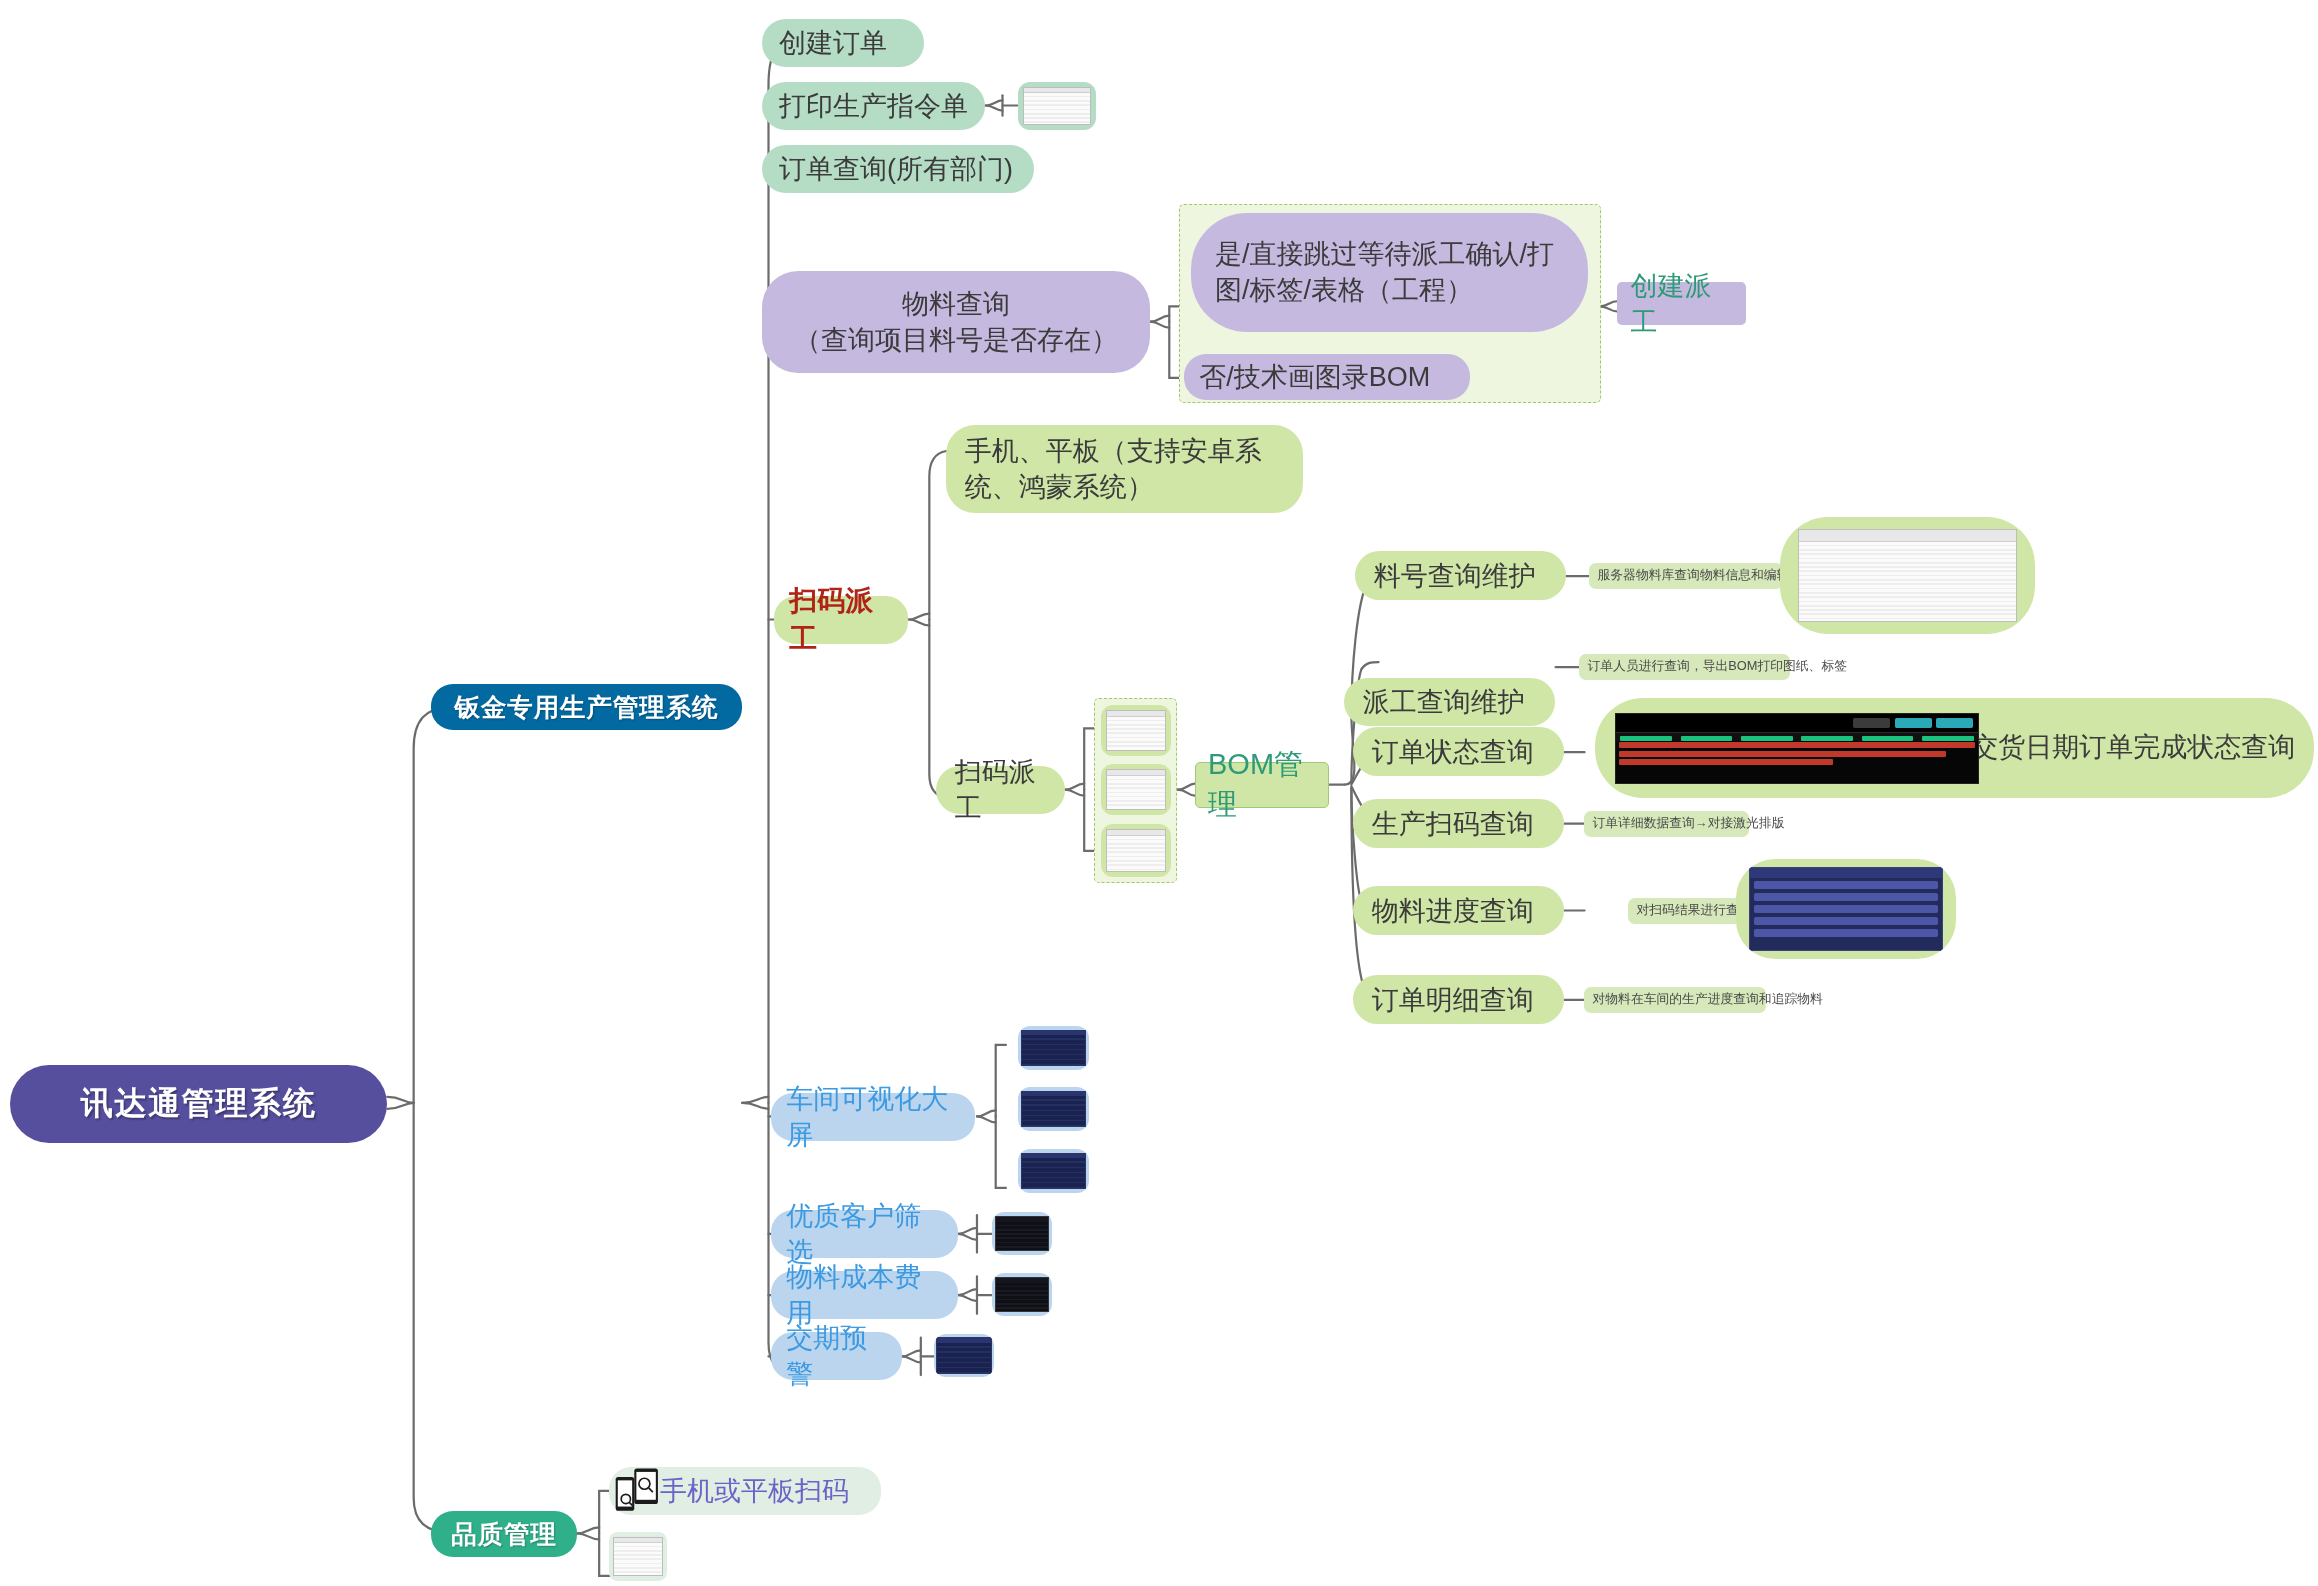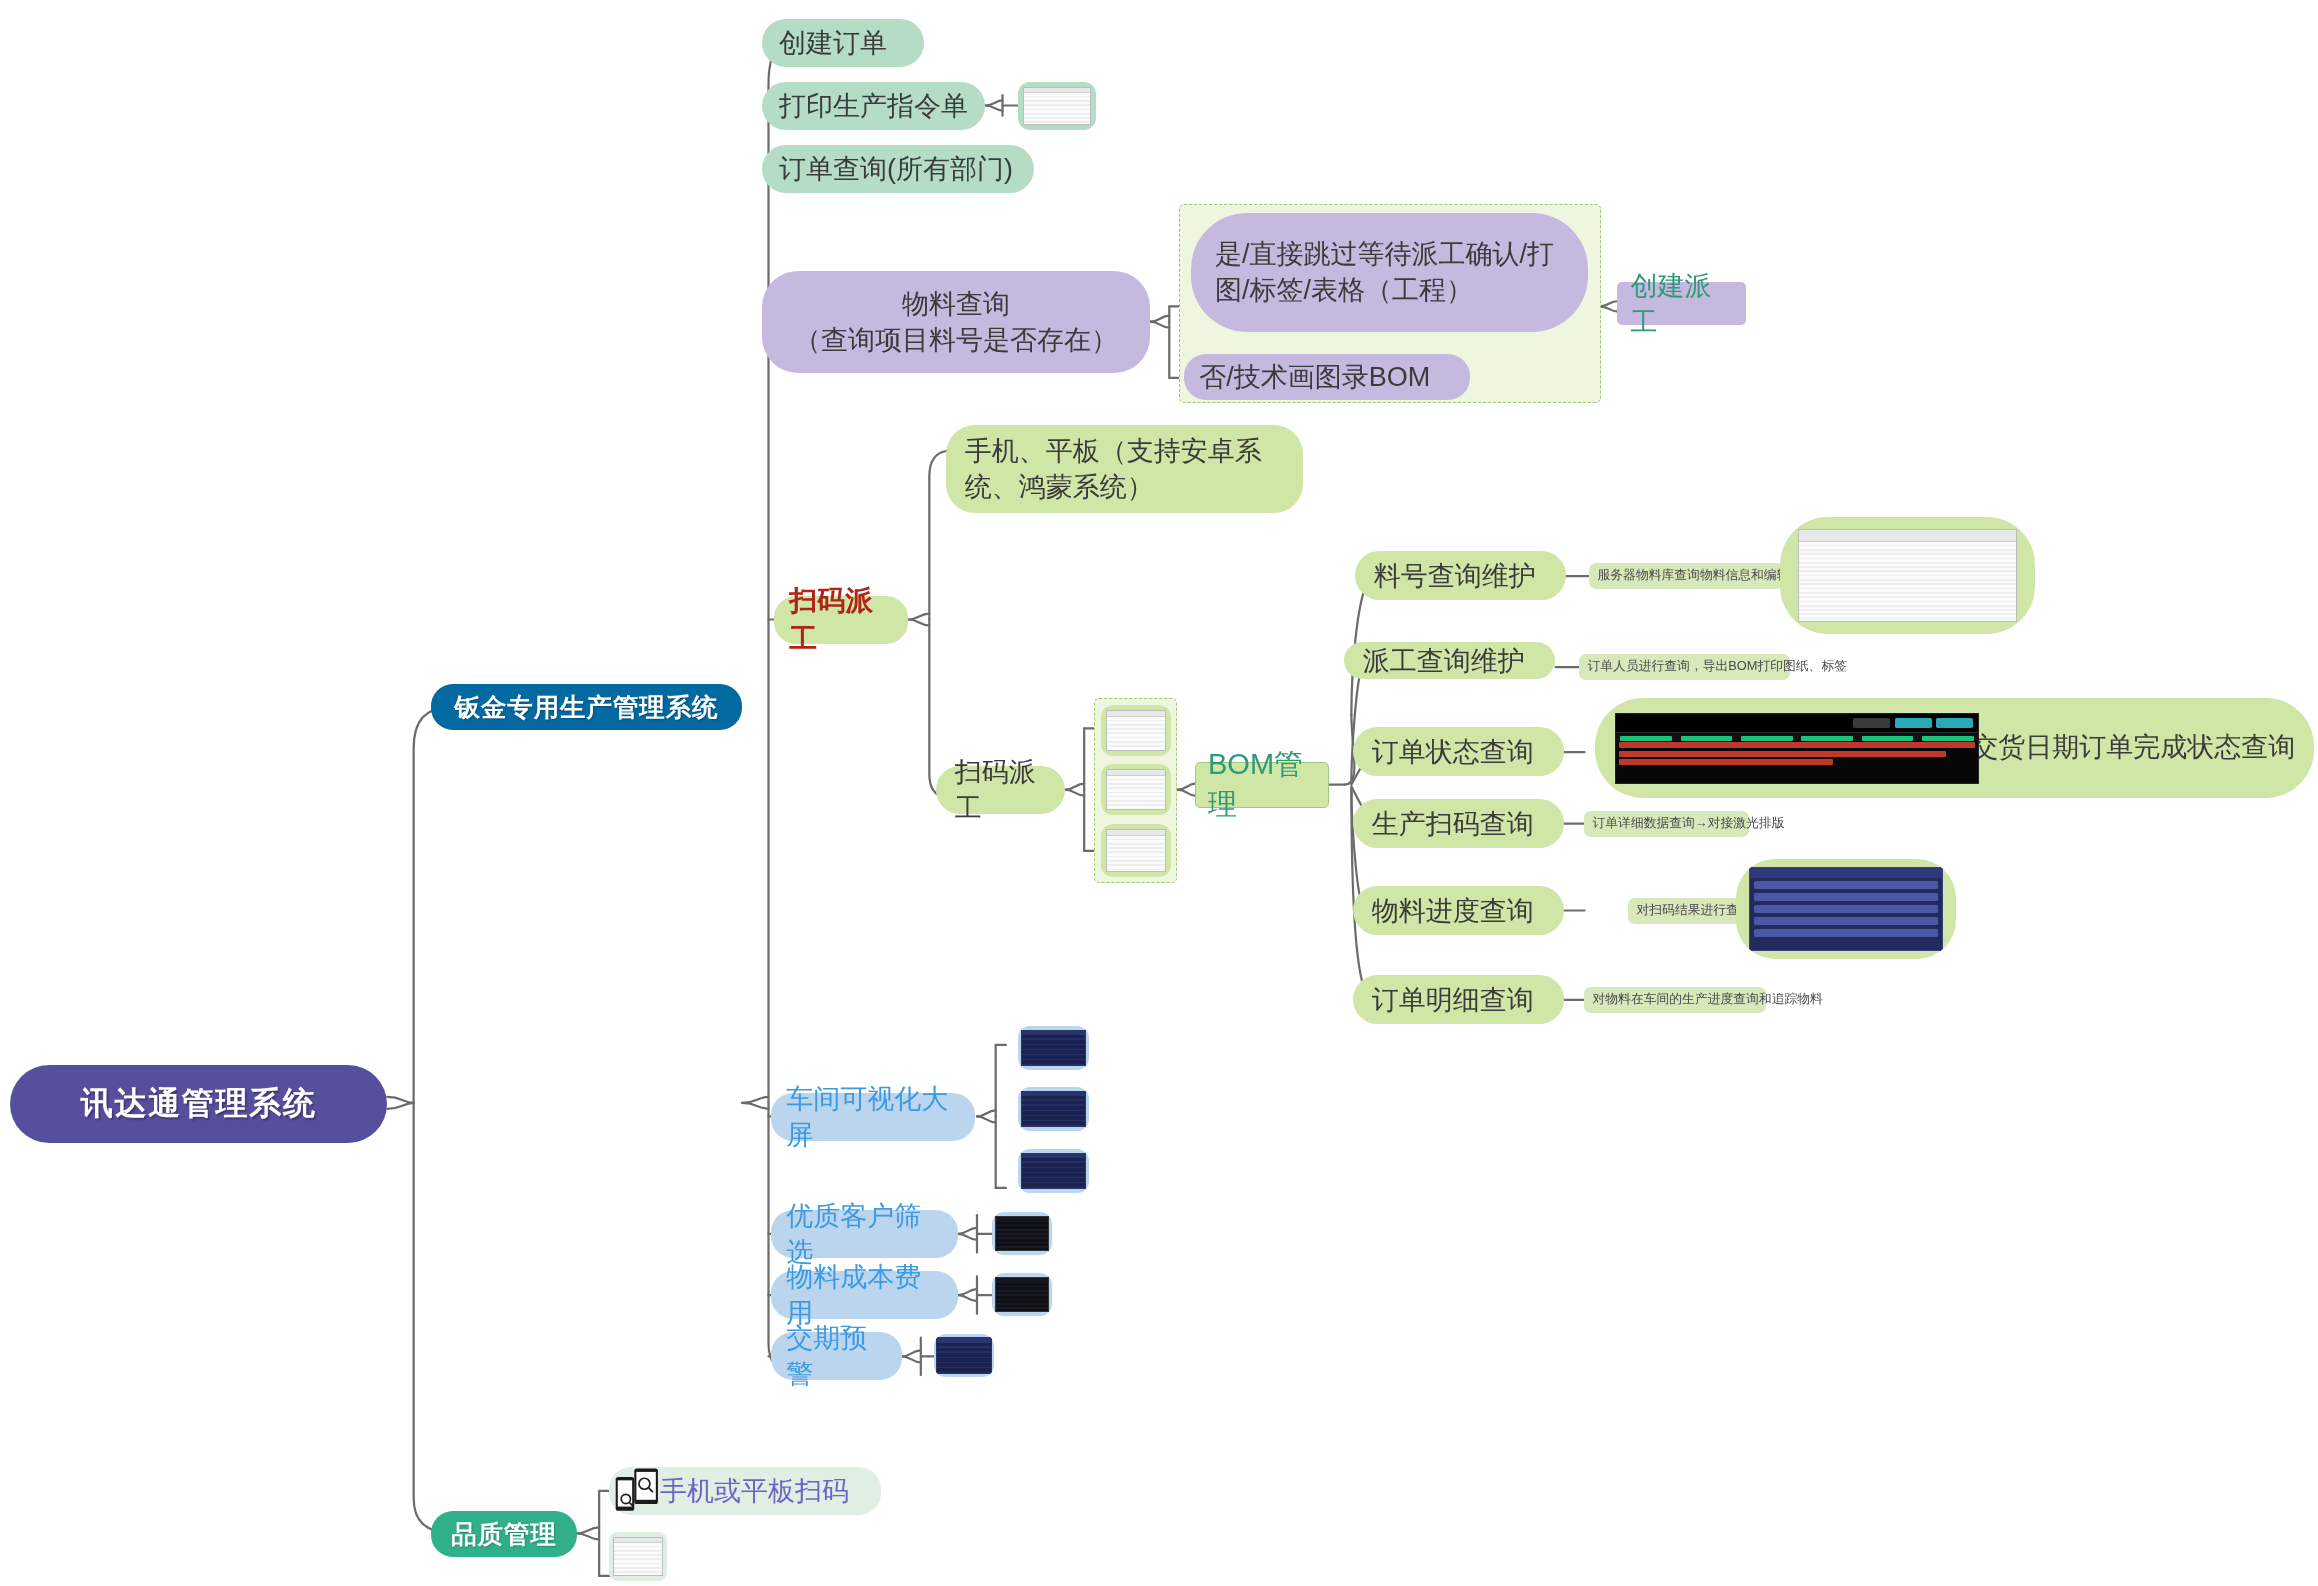--- a/index.html
+++ b/index.html
@@ -389,21 +389,21 @@
       <div class="bar"></div>
       <div class="body"></div>
     </div>
   </div>
 
   <div class="node lgreen-teal-sq" style="left:1195px;top:762px;width:134px;height:46px;">BOM管理</div>
 
   <div class="node lgreen" style="left:1355px;top:551px;width:211px;height:49px;">料号查询维护</div>
   <div class="node anno" style="left:1589px;top:563px;width:194px;height:25.5px;">服务器物料库查询物料信息和编辑物料信息</div>
 
-  <div class="node lgreen" style="left:1344px;top:642px;width:211px;height:37px;">派工查询维护</div>
+  <div class="node lgreen" style="left:1344px;top:678px;width:211px;height:48px;">派工查询维护</div>
   <div class="node anno" style="left:1579px;top:654px;width:211px;height:25.5px;">订单人员进行查询，导出BOM打印图纸、标签</div>
 
   <div class="node lgreen" style="left:1353px;top:727px;width:211px;height:49px;">订单状态查询</div>
 
   <div class="node lgreen" style="left:1353px;top:799px;width:211px;height:49px;">生产扫码查询</div>
   <div class="node anno" style="left:1584px;top:811px;width:165px;height:25.5px;">订单详细数据查询→对接激光排版</div>
 
   <div class="node lgreen" style="left:1353px;top:886px;width:211px;height:49px;">物料进度查询</div>
   <div class="node anno" style="left:1628px;top:898px;width:126px;height:25.5px;">对扫码结果进行查询</div>
 

